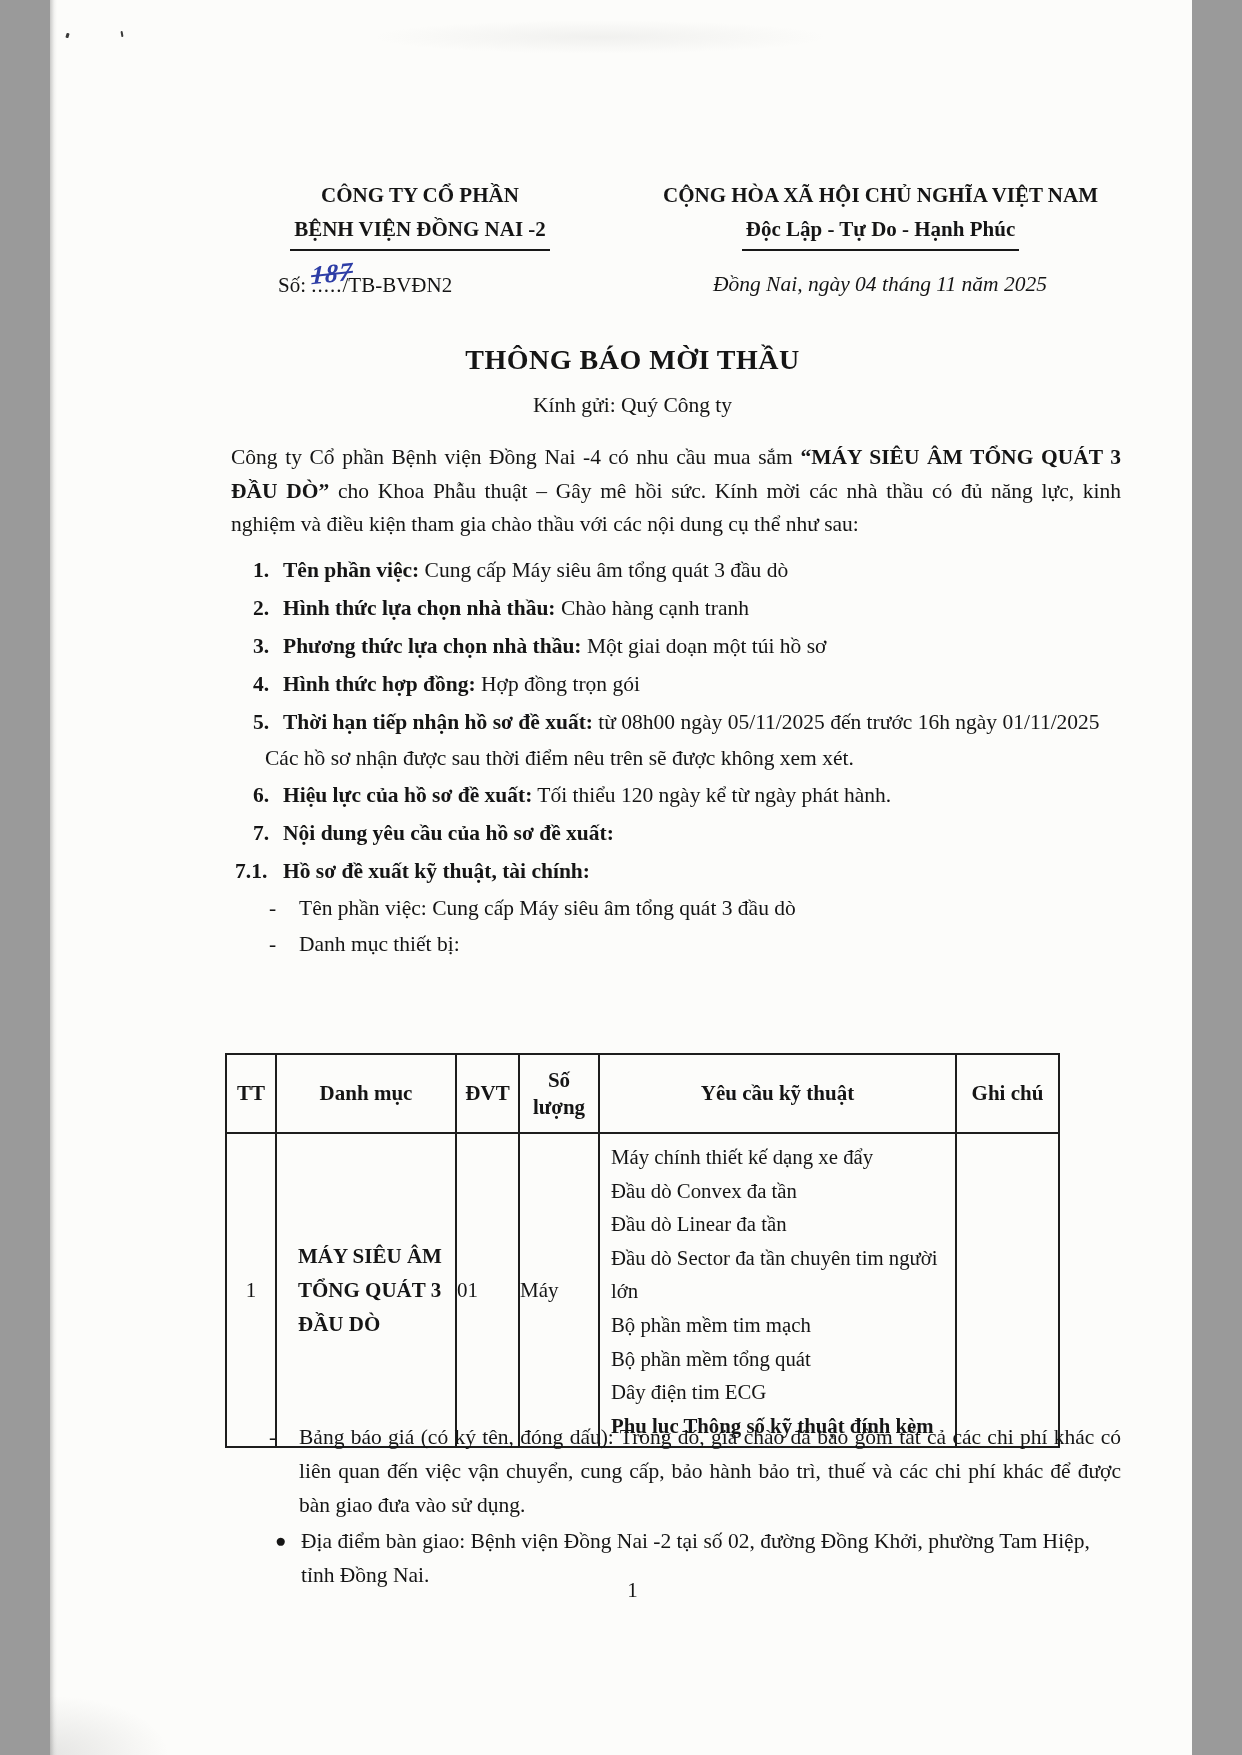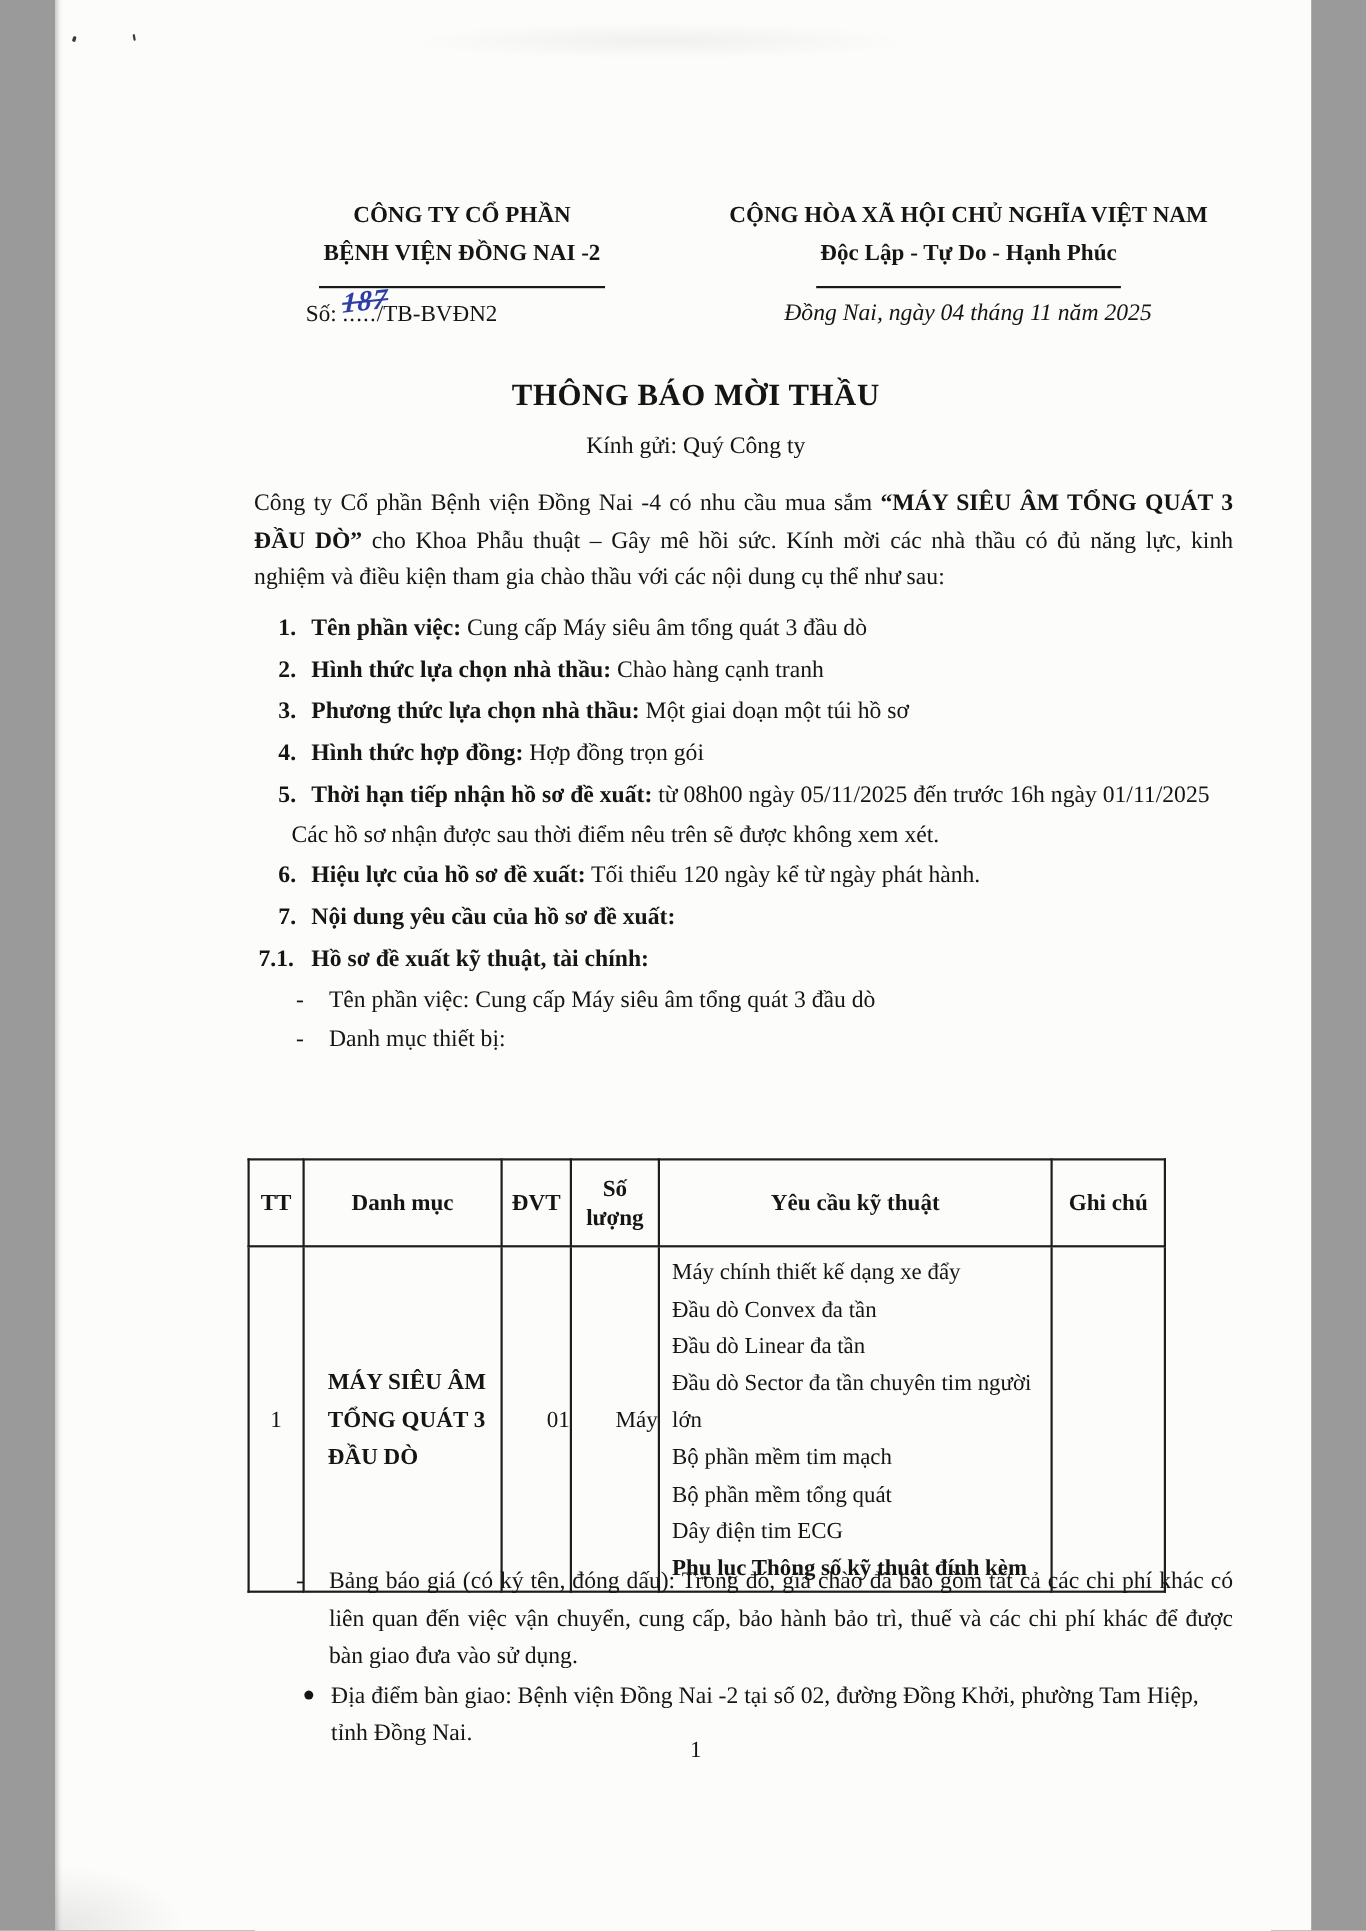--- a/index.html
+++ b/index.html
@@ -22,21 +22,21 @@
     background:radial-gradient(ellipse at 0% 100%, rgba(90,90,90,.14), transparent 70%); }
   .smudge-top { left:320px; top:20px; width:460px; height:34px;
     background:radial-gradient(ellipse at 50% 50%, rgba(140,140,140,.10), transparent 70%); }
   .speck { background:#3a3a3a; border-radius:1px; }
   .speck1 { left:16px; top:33px; width:3px; height:5px; transform:rotate(18deg); }
   .speck2 { left:71px; top:31px; width:2px; height:6px; transform:rotate(-10deg); }
 
   
   .org-block { left:196px; top:178px; width:348px; text-align:center;
     font-weight:bold; font-size:21px; line-height:34px; }
-  .org-underline { display:inline-block; border-bottom:2.5px solid #181818; padding:0 4px 14px 4px;font-family:Liberation Serif, serif; }
+  .org-underline { display:inline-block; border-bottom:2.5px solid #181818; padding:0 4px 3px 4px;font-family:Liberation Serif, serif; }
   .national-block { left:558px; top:178px; width:545px; text-align:center;
     font-weight:bold; font-size:21px; line-height:34px; }
 
   .so-row { left:228px; top:273px; font-size:21px; }
   .dots-wrap { position:relative; display:inline-block; letter-spacing:1px; }
   .handwritten { position:absolute; left:0px; top:-14px;
     color:#2e3ea6; font-size:26px; font-style:italic; font-weight:bold;
     transform:rotate(-6deg) skewX(-8deg); letter-spacing:1px; text-decoration:line-through;
     text-decoration-thickness:2px; }
   .date-row { left:560px; top:272px; width:540px; text-align:center;
@@ -60,21 +60,21 @@
   .subdash { position:relative; padding-left:68px; line-height:36px; }
   .subdash .mk { position:absolute; left:38px; }
 
   
   table.spec { position:absolute; left:175px; top:1033px; width:833px;
     border-collapse:collapse; font-size:21px; table-layout:fixed;margin-top:20px; }
   table.spec th, table.spec td { border:2px solid #1d1d1d; }
   table.spec th { font-weight:bold; text-align:center; line-height:27px; height:79px; padding:2px; }
   td.c-tt { text-align:center; vertical-align:middle; }
   td.c-dm { font-weight:bold; vertical-align:middle; padding:4px 4px 4px 21px; line-height:34px; }
-  td.c-dvt, td.c-sl { text-align:right; vertical-align:middle; }
+  td.c-dvt, td.c-sl { text-align:left; vertical-align:middle; }
   td.c-spec { vertical-align:top; padding:6px 8px 4px 11px; height:282px; }
   td.c-spec div { line-height:33.6px; font-size:20.8px; }
   td.c-spec .last { font-weight:bold; }
 
   
   .dash-item { left:181px; top:1420px; width:890px; font-size:21.5px;
     line-height:34px; text-align:justify; position:absolute; padding-left:68px; }
   .dash-item .mk { position:absolute; left:38px; }
   .bullet-item { left:225px; top:1524px; width:845px; font-size:21.5px;
     line-height:34px; position:absolute; padding-left:26px; }

